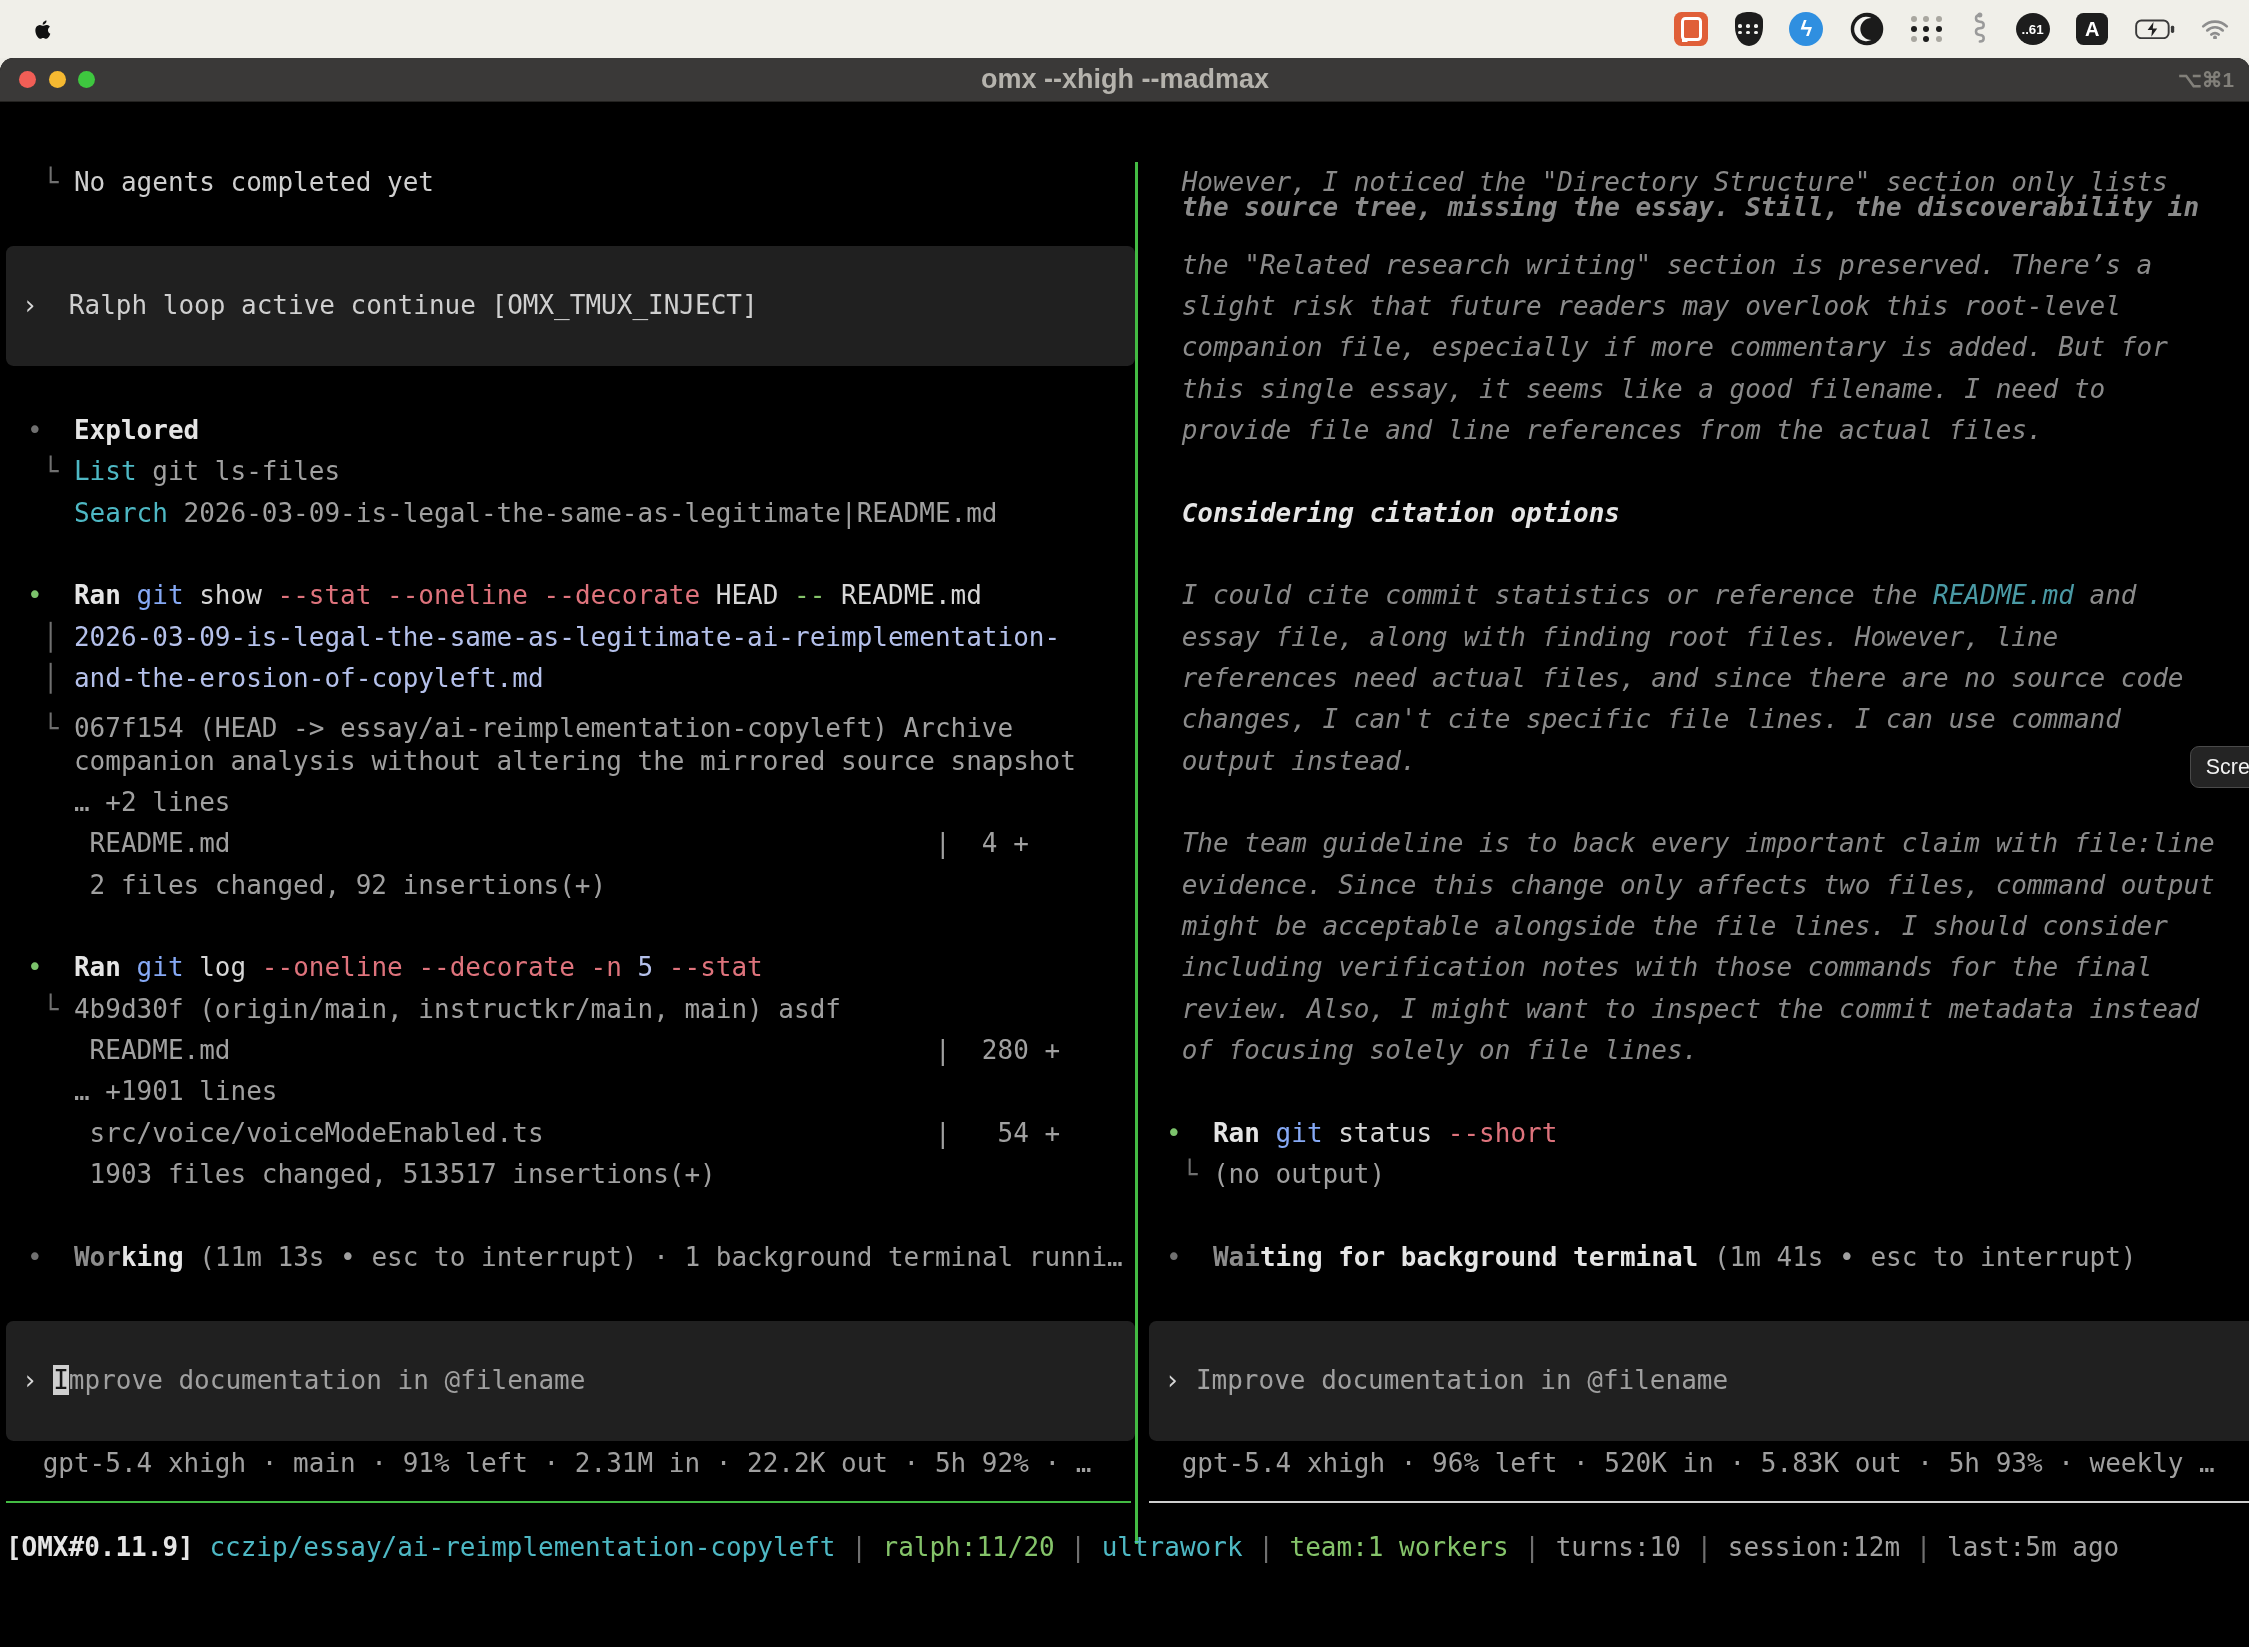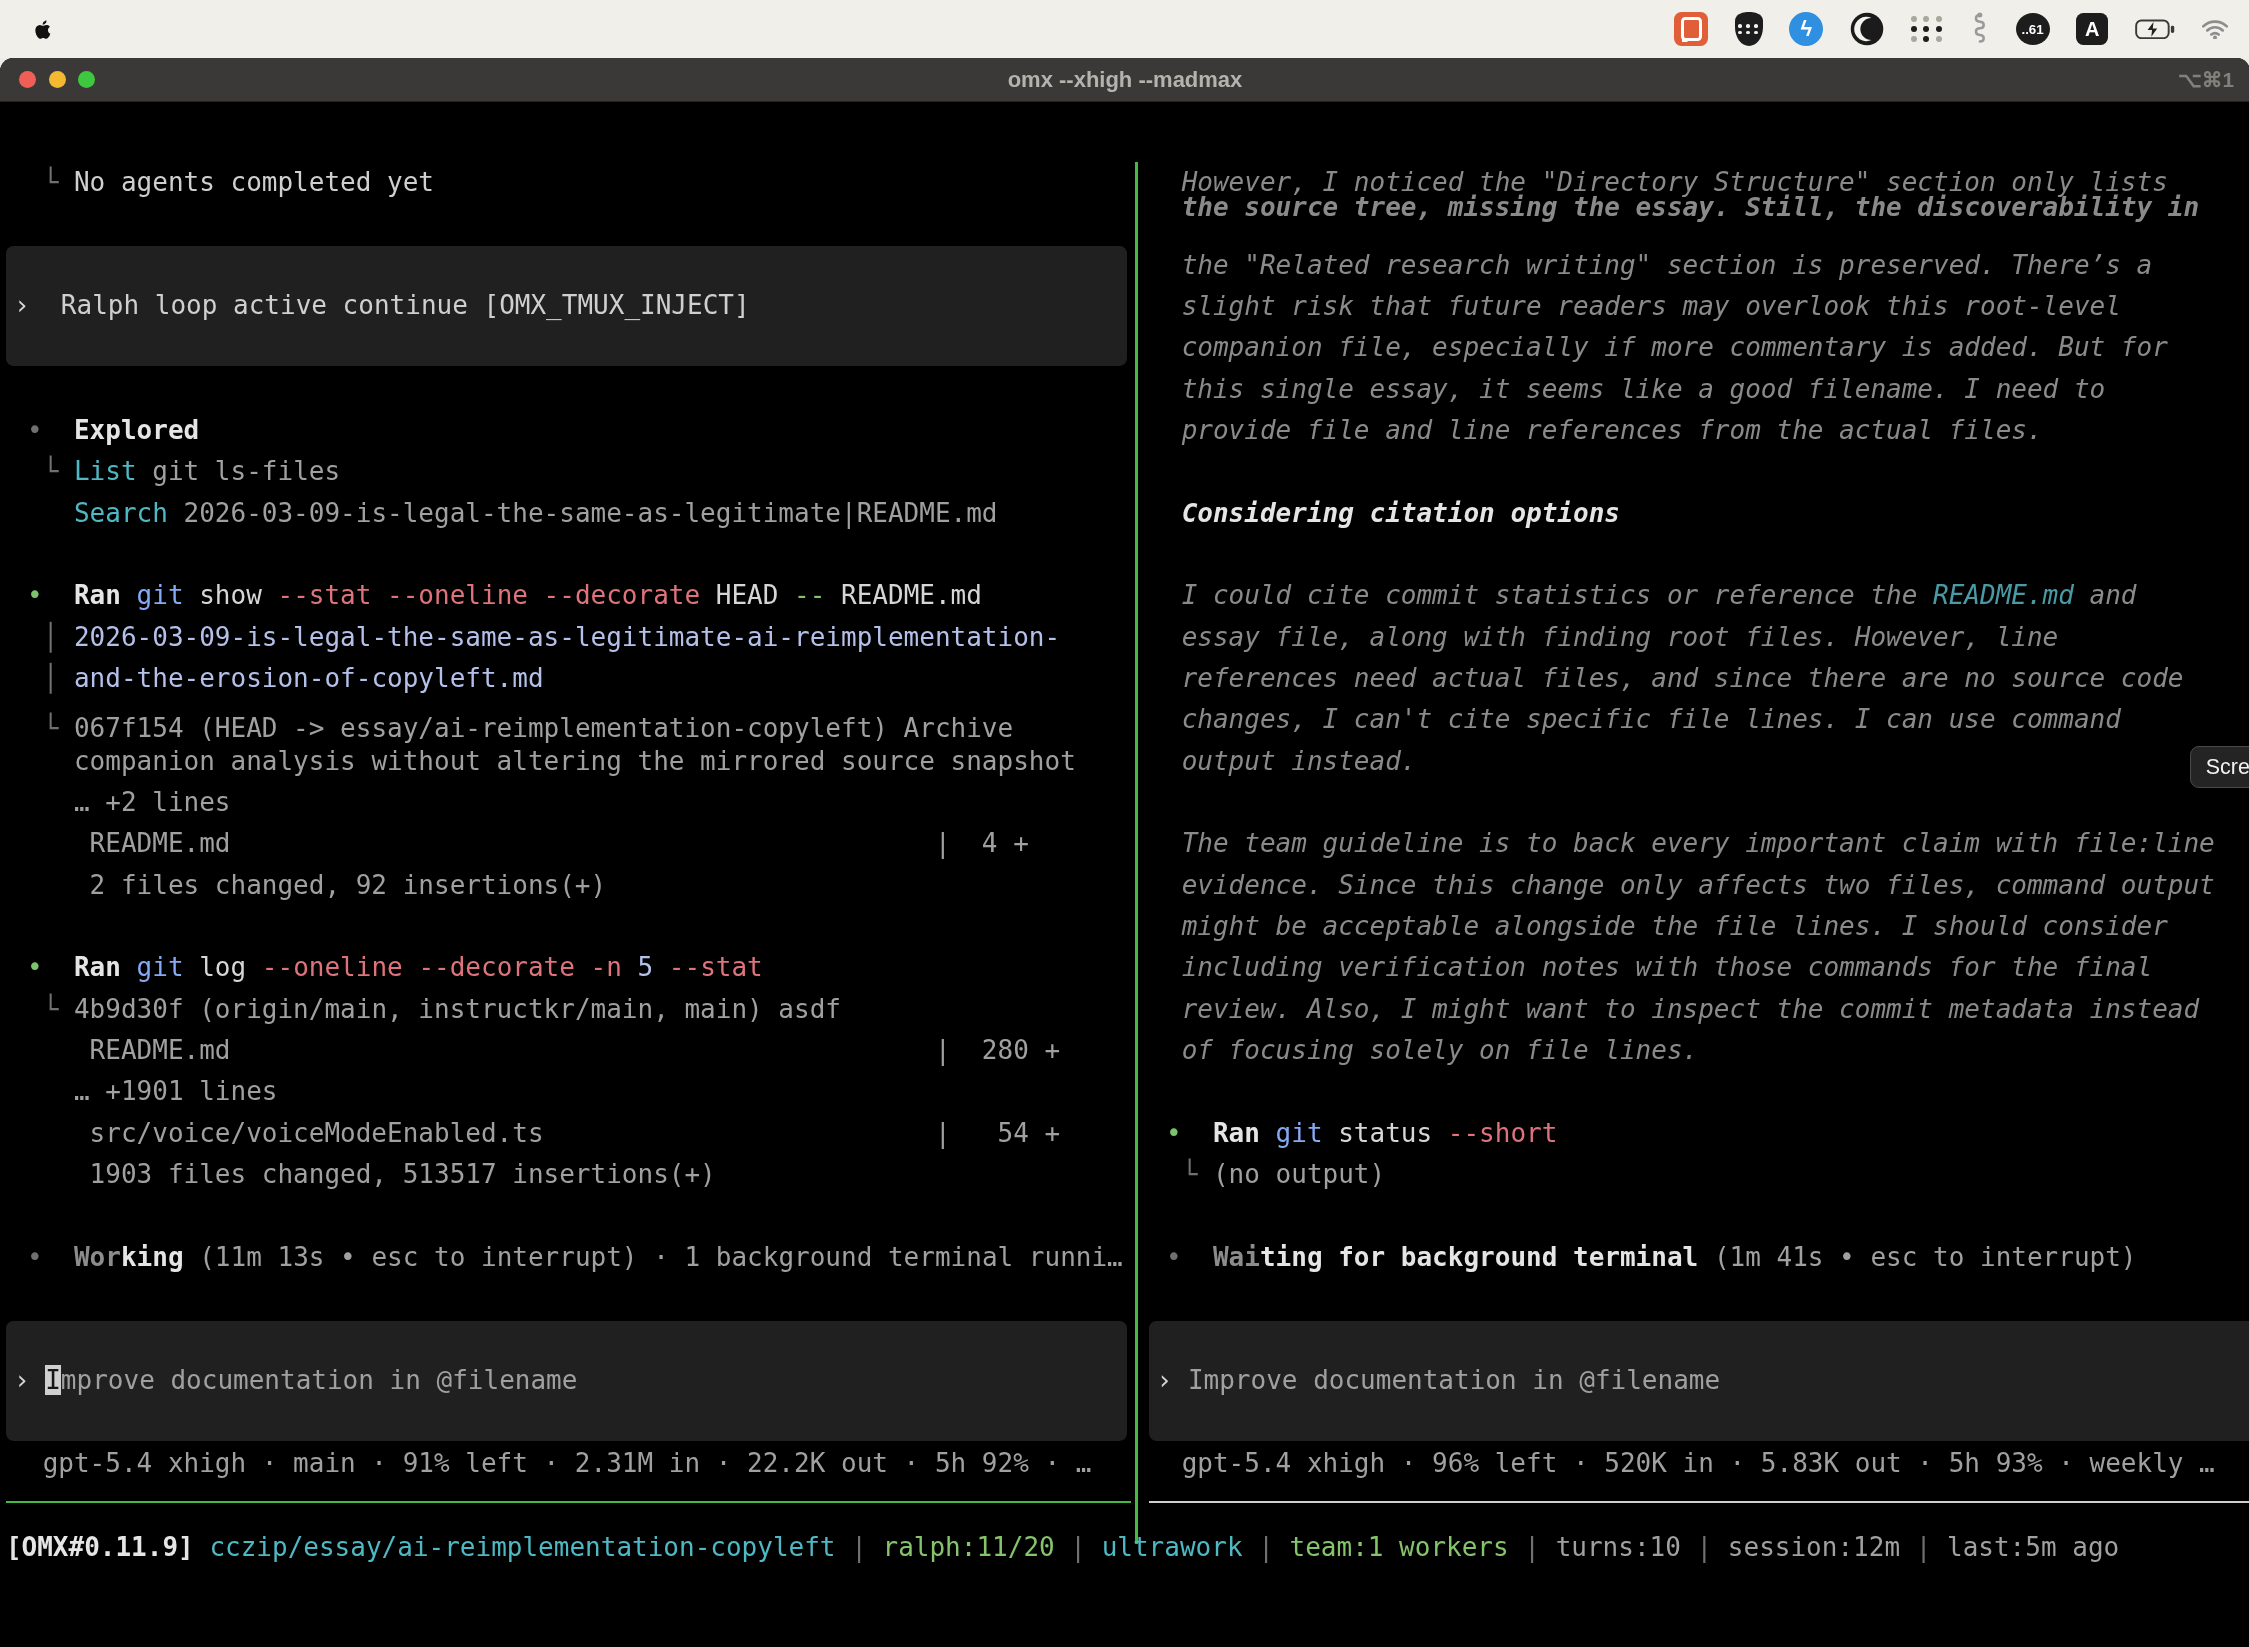--- a/index.html
+++ b/index.html
@@ -23,30 +23,30 @@
   .dotgrid i{width:5.9px;height:5.9px;border-radius:50%}
   .dotgrid i.lt{background:#a9a7a0}.dotgrid i.dk{background:#1d1d1d}
   .s-badge{width:34px;height:32px;background:#1d1d1d;border-radius:50%;color:#fff;font-size:13.3px;letter-spacing:0;font-family:"Liberation Sans",sans-serif;font-weight:bold}
   .s-keyA{width:32px;height:32px;background:#1d1d1d;border-radius:7.4px;color:#fff;font-size:20px;font-family:"Liberation Sans",sans-serif;font-weight:bold}
   
   .window{position:absolute;top:58px;left:0;width:2250px;height:1590px;background:#000;border-radius:13.3px 13.3px 0 0;overflow:hidden}
   .titlebar{position:relative;height:43px;background:#3a3938;border-bottom:1.5px solid #232220;display:flex;align-items:center;justify-content:center}
   .lights{position:absolute;left:19px;top:0;height:100%;display:flex;align-items:center;gap:12.5px}
   .light{width:17px;height:17px;border-radius:50%}
   .l-red{background:#f15e56}.l-yellow{background:#f5b931}.l-green{background:#3ec73f}
-  .wtitle{font-family:"Liberation Sans",sans-serif;font-size:22px;font-weight:bold;color:#b5b3ad}
+  .wtitle{font-family:"Liberation Sans",sans-serif;font-size:27px;font-weight:bold;color:#b5b3ad}
   .wshortcut{position:absolute;right:16px;font-family:"Liberation Sans",sans-serif;font-size:20.7px;font-weight:bold;color:#82807a}
   
   .terminal{position:absolute;top:102px;left:0;width:2250px;height:1546px;background:#000;font-size:26px;line-height:41px}
   .pane{position:absolute;top:1.5px;height:1403px}
   .pane-left{left:0;width:920px}
   .pane-right{left:1139px;width:1111px}
   .tl{position:absolute;left:27px;height:41px;white-space:pre}
   .vdivider{position:absolute;left:1135px;top:1.5px;width:3px;height:1382px;background:#43bb43}
-  .inputbox{position:absolute;background:#202020;border-radius:7.4px;display:flex;align-items:center;white-space:pre;padding-left:8px}
+  .inputbox{position:absolute;background:#202020;border-radius:7.4px;display:flex;align-items:center;white-space:pre;padding-left:16px}
   .ib-lt{left:5.9px;width:1113px;top:84px;height:120px}
   .ib-lb{left:5.9px;width:1113px;top:1159px;height:120px}
   .ib-r{left:9.6px;width:1101px;top:1159px;height:120px;border-radius:7.4px 0 0 7.4px}
   .hline{position:absolute;height:2.2px}
   .hl-left{left:5.9px;width:1125px;top:1339px;background:#43bb43}
   .hl-right{left:9.6px;width:1101px;top:1339px;background:#cfcfcf}
   .omxline{position:absolute;left:5.9px;top:1367px;height:41px;white-space:pre}
   .scre{position:absolute;left:2190px;top:586px;width:81px;height:40px;background:#242424;border:1.5px solid #4a4a4a;border-radius:8.9px;color:#f2f2f2;font-family:"Liberation Sans",sans-serif;font-size:21.4px;display:flex;align-items:center;padding-left:14.8px}
   
   .c-w{color:#d6d6d6}

